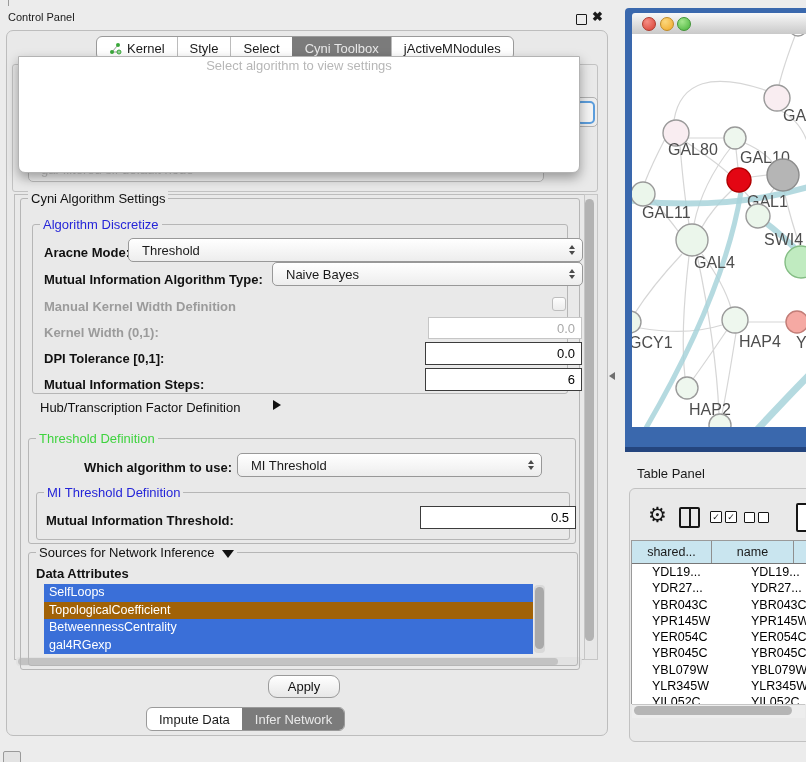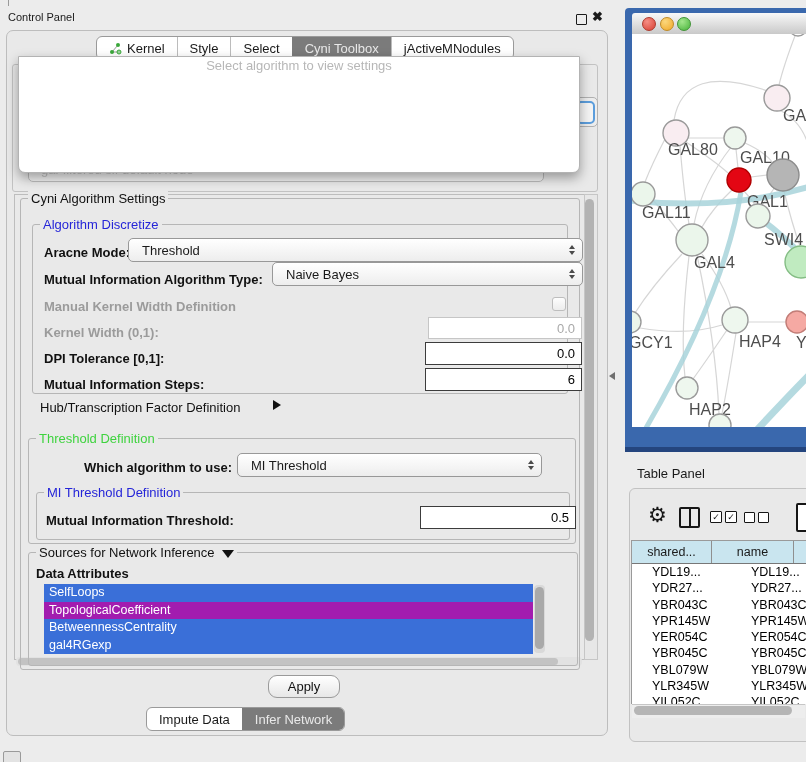--- a/index.html
+++ b/index.html
@@ -208,21 +208,21 @@
   <div class="abs tfield strong" style="left:420px;top:506px;width:142px;height:21px;">0.5</div>
 
   <div class="abs groupbox" style="left:28px;top:552px;width:548px;height:112px;"></div>
   <div class="abs legend" style="left:36px;top:545px;">
     <span>Sources for Network Inference</span>
     <span class="tri-down-f" style="margin-left:4px;vertical-align:-1px;"></span>
   </div>
   <div class="abs lbl b" style="left:36px;top:566px;">Data Attributes</div>
   <div class="abs attr-list" style="left:44px;top:584px;width:489px;height:70px;" id="attrList">
       <div class="attr-item" style="background: rgb(58, 111, 216);">SelfLoops</div>
-      <div class="attr-item" style="background: #a21caf;">TopologicalCoefficient</div>
+      <div class="attr-item" style="background: #a16207;">TopologicalCoefficient</div>
       <div class="attr-item" style="background: rgb(58, 111, 216);">BetweennessCentrality</div>
       <div class="attr-item" style="background: rgb(58, 111, 216);">gal4RGexp</div>
     </div>
   <div class="abs list-scroll" style="left:534px;top:585px;width:11px;height:68px;">
       <span class="list-thumb"></span>
     </div>
 
   <div class="abs apply-btn">Apply</div>
   <div class="abs tabbar bottom-tabbar" id="bottomTabs">
       <div class="tab">

